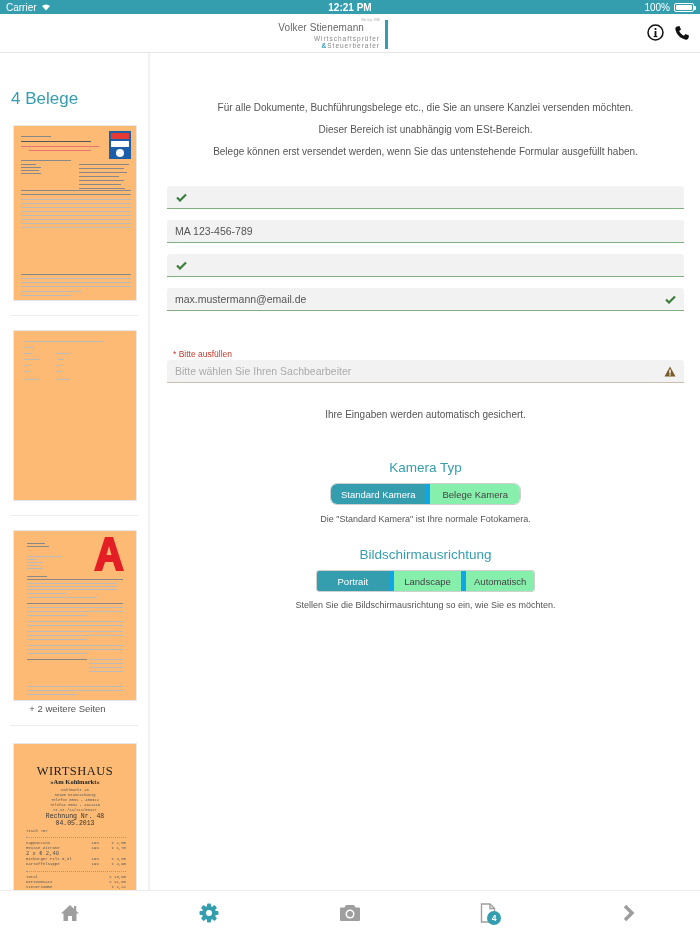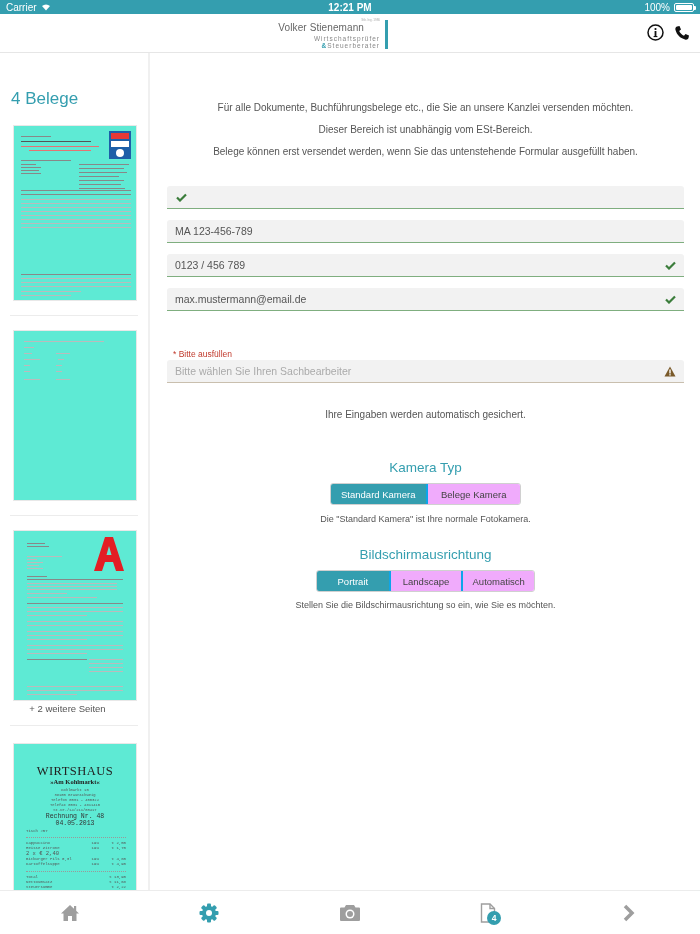--- a/index.html
+++ b/index.html
@@ -18,21 +18,21 @@
   .logo .name { position: absolute; right: 24px; top: 4px; font-size: 10px; color: #666; letter-spacing: 0.1px; white-space: nowrap; }
   .logo .tag { position: absolute; right: 8px; top: 0px; font-size: 3px; color: #aaa; }
   .logo .sub1 { position: absolute; right: 8px; top: 17px; font-size: 6.5px; color: #888; letter-spacing: 1px; white-space: nowrap; }
   .logo .sub2 { position: absolute; right: 8px; top: 24px; font-size: 6.5px; color: #888; letter-spacing: 1px; white-space: nowrap; }
   .logo .sub2 .amp { color: #349eaf; font-weight: bold; }
   .logo .bar { position: absolute; right: 0; top: 2px; width: 3px; height: 29px; background: #349eaf; }
   .hdr-icons { position: absolute; right: 10px; top: 10px; display: flex; gap: 10px; align-items: center; }
 
   .sidebar { position: absolute; top: 53px; left: 0; width: 150px; height: 837px; background: #fff; border-right: 2px solid #f0f0f0; overflow: hidden; }
   .sidebar .title { position: absolute; left: 11px; top: 36px; font-size: 17px; color: #349eaf; }
-  .thumb { position: absolute; left: 13px; width: 124px; background: #5eead4; border: 1px solid #e8e8e8; overflow: hidden; }
+  .thumb { position: absolute; left: 13px; width: 124px; background: #fdba74; border: 1px solid #e8e8e8; overflow: hidden; }
   .thumb-caption { position: absolute; left: 4px; width: 127px; text-align: center; font-size: 9.5px; color: #555; }
   .thumb-sep { position: absolute; left: 10px; width: 128px; height: 1px; background: #ececec; }
 
   .doc-line { position: absolute; height: 1px; background: #888; }
   .doc-line.light { background: #bbb; }
 
   .main { position: absolute; top: 53px; left: 151px; width: 549px; height: 837px; }
   .tabs { position: absolute; top: 0; left: 0; width: 549px; height: 29px; display: flex; }
   .tab { flex: 1; display: flex; align-items: center; justify-content: center; font-size: 13px; cursor: pointer; margin-top: 34px; }
   .tab.active { background: #349eaf; color: #fff; }
@@ -43,21 +43,21 @@
   .field { position: absolute; left: 16px; width: 517px; height: 23px; background: #f2f2f2; border-radius: 3px 3px 0 0; border-bottom: 1.5px solid #7fae7f; display: flex; align-items: center; padding: 0 8px; font-size: 10.5px; color: #555; }
   .field.warn { border-bottom-color: #c9bfae; color: #aaa; }
   .field .val { flex: 1; }
   .field .ic { width: 12px; height: 12px; display: flex; align-items: center; justify-content: center; }
   .err { position: absolute; left: 22px; top: 296px; font-size: 8.5px; color: #c0392b; }
 
   .autosave { position: absolute; top: 356px; left: 0; width: 549px; text-align: center; font-size: 10px; color: #555; }
 
   .section-title { position: absolute; left: 0; width: 549px; text-align: center; font-size: 13.5px; color: #349eaf; }
   .seg { position: absolute; display: flex; border: 1px solid #d0d0d0; border-radius: 3px; overflow: hidden; height: 22px; }
-  .seg .opt { display: flex; align-items: center; justify-content: center; font-size: 9.5px; color: #444; background: #f0abfc; border-left: 2px solid #0ea5e9; cursor: pointer; }
+  .seg .opt { display: flex; align-items: center; justify-content: center; font-size: 9.5px; color: #444; background: #86efac; border-left: 5px solid #0ea5e9; cursor: pointer; }
   .seg .opt:first-child { border-left: none; }
   .seg .opt.active { background: #349eaf; color: #fff; }
   .note { position: absolute; left: 0; width: 549px; text-align: center; font-size: 9px; color: #555; }
 
   .tabbar { position: absolute; top: 890px; left: 0; width: 700px; height: 44px; background: #fff; border-top: 1px solid #ececec; }
   .tb-item { position: absolute; top: 10px; width: 24px; height: 24px; display: flex; align-items: center; justify-content: center; cursor: pointer; }
   .badge { position: absolute; left: 11px; top: 10px; width: 14px; height: 14px; border-radius: 50%; background: #349eaf; color: #fff; font-size: 8.5px; font-weight: bold; display: flex; align-items: center; justify-content: center; }
 </style>
 </head>
 <body>
@@ -278,21 +278,20 @@
     <span class="ic">
       <svg width="11" height="9" viewBox="0 0 11 9">
           <path d="M1 4.5 L4 7.5 L10 1.5" fill="none" stroke="#3b7d3b" stroke-width="2.2"></path>
         </svg>
     </span>
   </div>
   <div class="field" style="top:167px;">
     <span class="val">MA 123-456-789</span>
   </div>
   <div class="field" style="top:201px;">
-    <span class="val">0123 / 456 789</span>
     <span class="ic">
       <svg width="11" height="9" viewBox="0 0 11 9">
           <path d="M1 4.5 L4 7.5 L10 1.5" fill="none" stroke="#3b7d3b" stroke-width="2.2"></path>
         </svg>
     </span>
   </div>
   <div class="field" style="top:235px;">
     <span class="val">max.mustermann@email.de</span>
     <span class="ic">
       <svg width="11" height="9" viewBox="0 0 11 9">
@@ -308,21 +307,21 @@
           <rect x="5.3" y="3.5" width="1.4" height="4" fill="#fff"></rect>
           <rect x="5.3" y="8.2" width="1.4" height="1.3" fill="#fff"></rect>
         </svg>
     </span>
   </div>
   <div class="err">* Bitte ausfüllen</div>
 
   <div class="autosave">Ihre Eingaben werden automatisch gesichert.</div>
 
   <div class="section-title" style="top:407px;">Kamera Typ</div>
-  <div class="seg" style="left:179px; top:430px; width:191px;">
+  <div class="seg" style="left:179px; top:430px; width:191px;border-radius:7px;">
     <div class="opt active" style="width:95px;">Standard Kamera</div>
     <div class="opt" style="width:95px;">Belege Kamera</div>
   </div>
   <div class="note" style="top:461px;">Die "Standard Kamera" ist Ihre normale Fotokamera.</div>
 
   <div class="section-title" style="top:494px;">Bildschirmausrichtung</div>
   <div class="seg" style="left:165px; top:517px; width:219px;">
     <div class="opt active" style="width:72px;">Portrait</div>
     <div class="opt" style="width:73px;">Landscape</div>
     <div class="opt" style="width:73px;">Automatisch</div>

